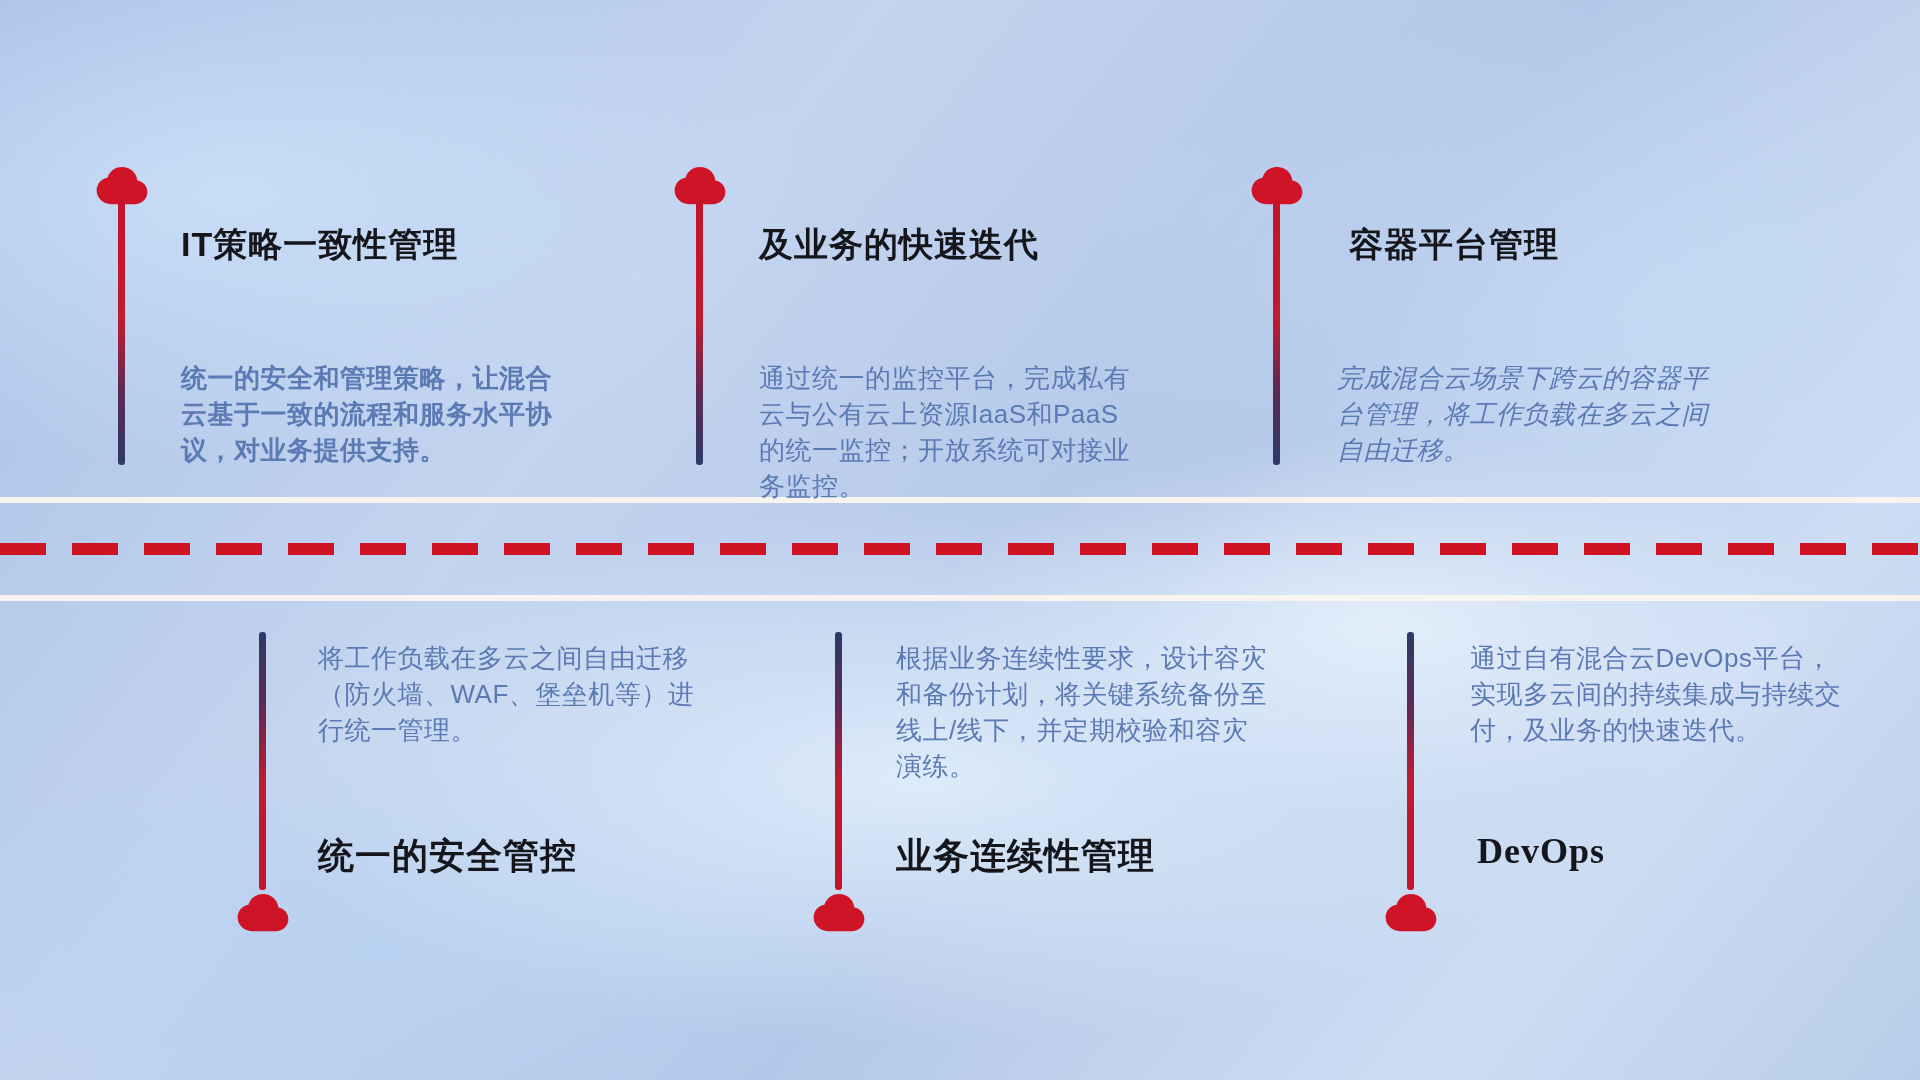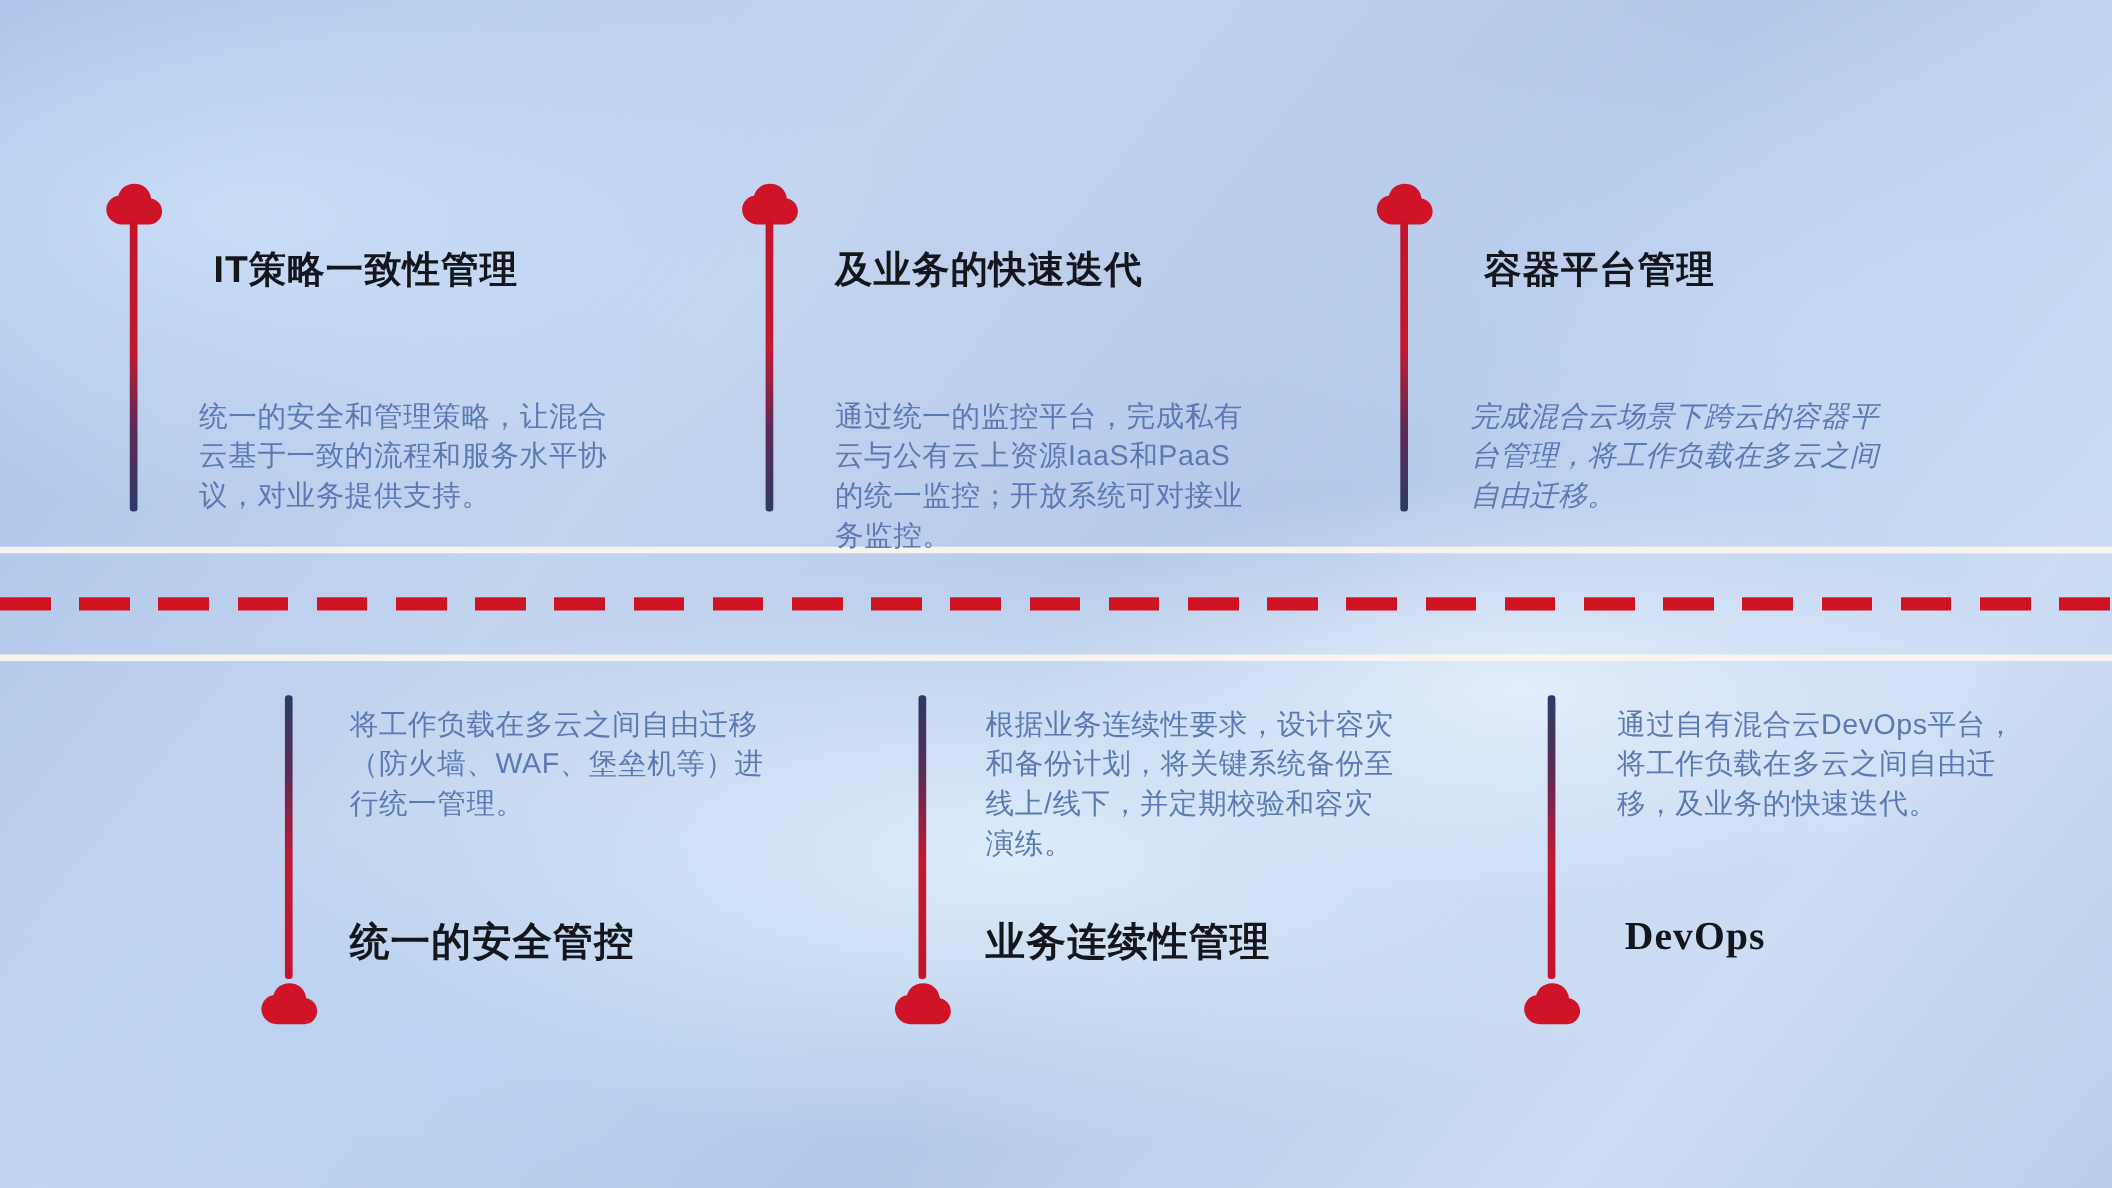--- a/index.html
+++ b/index.html
@@ -98,22 +98,22 @@
     <div class="road-edge bottom"></div>
   </div>
 
   <div class="item">
     <span class="cloud" style="left:93px; top:166px;">
       <svg viewBox="0 0 64 44" aria-hidden="true">
         <path d="M20 42 C11 42 4 35 4 27 C4 20 9 14 16 13 C18 6 24 1 32 1 C41 1 48 7 49 16 C55 17 60 22 60 29 C60 36 54 42 47 42 Z"></path>
       </svg>
     </span>
     <span class="pin from-top" style="left:118px; top:200px; height:265px;"></span>
-    <div class="title top-row" style="left:194px; top:222px;">IT策略一致性管理</div>
-    <div class="desc" style="left:181px; top:360px;">统一的安全和管理策略，让混合云基于一致的流程和服务水平协议，对业务提供支持。</div>
+    <div class="title top-row" style="left:181px; top:222px;">IT策略一致性管理</div>
+    <div class="desc" style="left:181px; top:360px;font-weight:bold;">统一的安全和管理策略，让混合云基于一致的流程和服务水平协议，对业务提供支持。</div>
   </div>
 
   <div class="item">
     <span class="cloud" style="left:671px; top:166px;">
       <svg viewBox="0 0 64 44" aria-hidden="true">
         <path d="M20 42 C11 42 4 35 4 27 C4 20 9 14 16 13 C18 6 24 1 32 1 C41 1 48 7 49 16 C55 17 60 22 60 29 C60 36 54 42 47 42 Z"></path>
       </svg>
     </span>
     <span class="pin from-top" style="left:696px; top:200px; height:265px;"></span>
     <div class="title top-row" style="left:759px; top:222px;">及业务的快速迭代</div>
@@ -153,17 +153,17 @@
     <div class="title bottom-row" style="left:896px; top:832px;font-family:Liberation Serif, serif;">业务连续性管理</div>
   </div>
 
   <div class="item">
     <span class="pin from-bottom" style="left:1407px; top:632px; height:258px;"></span>
     <span class="cloud" style="left:1382px; top:893px;">
       <svg viewBox="0 0 64 44" aria-hidden="true">
         <path d="M20 42 C11 42 4 35 4 27 C4 20 9 14 16 13 C18 6 24 1 32 1 C41 1 48 7 49 16 C55 17 60 22 60 29 C60 36 54 42 47 42 Z"></path>
       </svg>
     </span>
-    <div class="desc" style="left:1470px; top:640px;">通过自有混合云DevOps平台，将工作负载在多云之间自由迁移，及业务的快速迭代。</div>
+    <div class="desc" style="left:1470px; top:640px;">通过自有混合云DevOps平台，实现多云间的持续集成与持续交付，及业务的快速迭代。</div>
     <div class="title bottom-row" style="left:1477px; top:830px;font-family:Liberation Serif, serif;">DevOps</div>
   </div>
 
 </div>
 
 </body></html>

